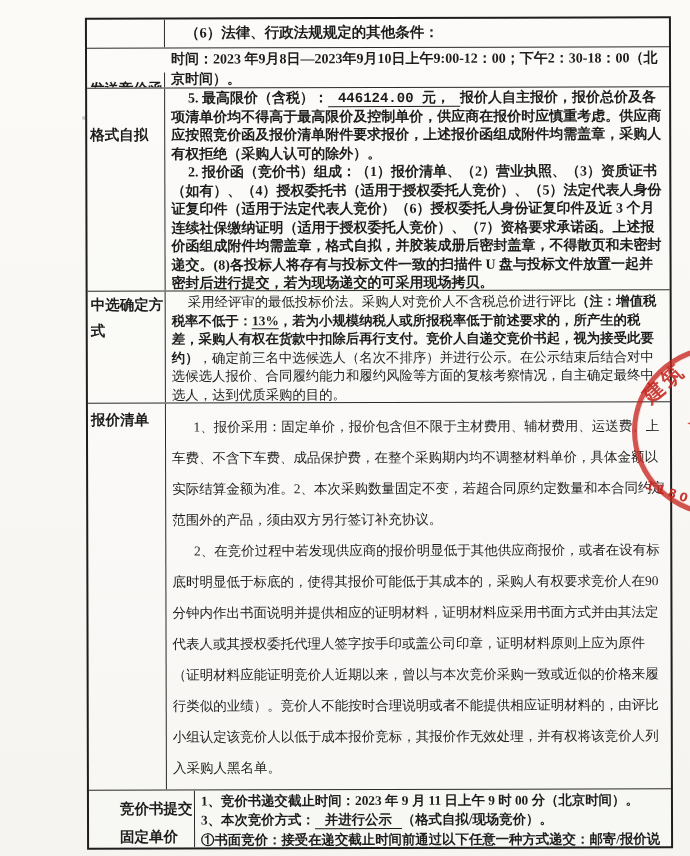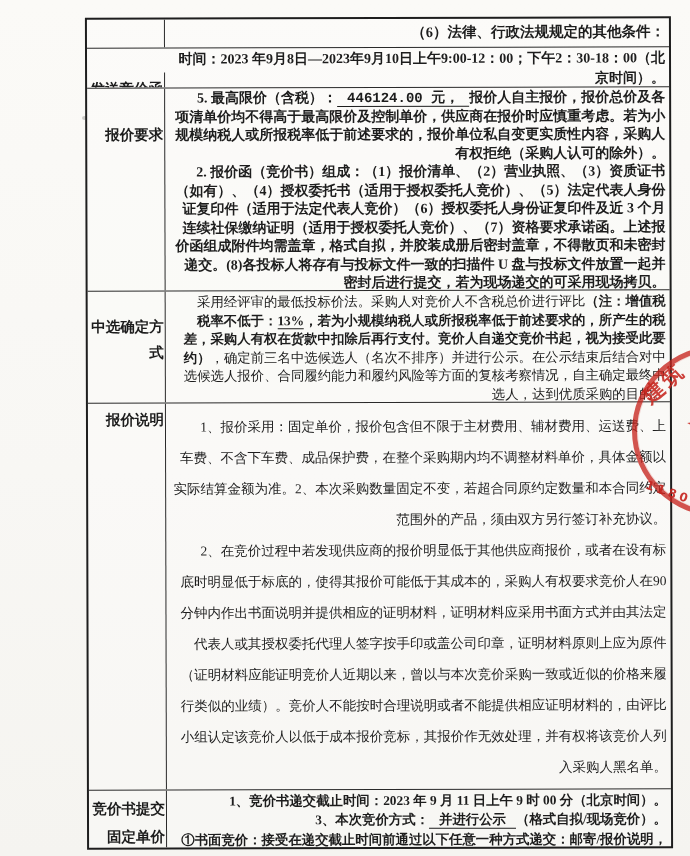--- a/index.html
+++ b/index.html
@@ -5,21 +5,20 @@
   html,body{margin:0;padding:0;}
   body{
     width:690px;height:856px;position:relative;overflow:hidden;
     background:#f3f2ef;
     font-family:"Liberation Serif", serif;
     color:#1d1d1d;
   }
   .paper{
     position:absolute;inset:0;
     background:linear-gradient(180deg,#fbfaf7 0%,#f8f7f4 55%,#f5f4f0 100%);
-    text-align:right;
   }
   .speck{position:absolute;border-radius:50%;background:#8f8f8c;opacity:.45;}
 
   .doc-table{
     position:absolute;left:86px;top:17px;width:586px;
     border:2px solid #1e1e1e;
     transform:rotate(-0.15deg);
     box-sizing:border-box;
     background:rgba(255,255,255,0.25);
   }
@@ -45,29 +44,29 @@
   .r0 .content{font-size:14.5px;line-height:26px;}
   .r0 .content p{text-indent:14px;}
 
   .r1 .label{padding-top:6px;margin-top:24px;}
   .r1 .content{font-size:14px;line-height:19.5px;padding-top:1px;}
 
   .r2 .label{padding-top:36px;}
   .r2 .content{font-size:14px;line-height:18.5px;padding-top:1px;}
   .r2 .content p{text-indent:1.2em;}
 
-  .r3 .label{padding-top:22px;line-height:26px;}
+  .r3 .label{padding-top:0;line-height:26px;}
   .r3 .content{font-size:13.4px;line-height:18.6px;padding-top:2px;}
   .r3 .content p{text-indent:1.2em;}
 
   .r4 .label{padding-top:6px;}
   .r4 .content{font-size:13.5px;line-height:31px;padding-top:8px;}
   .r4 .content p{text-indent:1.6em;}
 
-  .r5 .label{padding-top:4px;line-height:28px;}
+  .r5 .label{padding-top:4px;line-height:28px;margin-left:28px;}
   .r5 .content{font-size:13.4px;line-height:19px;padding-top:1px;font-weight:bold;}
 
   
   .stamp{position:absolute;left:632px;top:345px;width:178px;height:172px;pointer-events:none;}
   .stamp .ring{
     position:absolute;inset:0;border-radius:50%;
     border:5px solid rgba(198,37,31,.78);
     box-shadow:0 0 0 1px rgba(198,37,31,.15) inset;
   }
   .stamp .star{
@@ -110,41 +109,41 @@
         <div>发送竞价函</div>
         <div>时间</div>
       </div>
       <div class="cell content">
         <p class="b">时间：2023 年9月8日—2023年9月10日上午9:00-12：00；下午2：30-18：00（北京时间）。</p>
       </div>
     </div>
 
     <div class="row r2">
       <div class="cell label">
-        <div>报价要求</div>
+        <div>格式自拟</div>
       </div>
       <div class="cell content">
-        <p class="b"><span>5. 最高限价（含税）：</span><span class="u-pad">446124.00 元，</span><span>报价人自主报价，报价总价及各项清单价均不得高于最高限价及控制单价，供应商在报价时应慎重考虑。若为小规模纳税人或所报税率低于前述要求的，报价单位私自变更实质性内容，采购人有权拒绝（采购人认可的除外）。</span></p>
+        <p class="b"><span>5. 最高限价（含税）：</span><span class="u-pad">446124.00 元，</span><span>报价人自主报价，报价总价及各项清单价均不得高于最高限价及控制单价，供应商在报价时应慎重考虑。供应商应按照竞价函及报价清单附件要求报价，上述报价函组成附件均需盖章，采购人有权拒绝（采购人认可的除外）。</span></p>
         <p class="b">2. 报价函（竞价书）组成：（1）报价清单、（2）营业执照、（3）资质证书（如有）、（4）授权委托书（适用于授权委托人竞价）、（5）法定代表人身份证复印件（适用于法定代表人竞价）（6）授权委托人身份证复印件及近 3 个月连续社保缴纳证明（适用于授权委托人竞价）、（7）资格要求承诺函。上述报价函组成附件均需盖章，格式自拟，并胶装成册后密封盖章，不得散页和未密封递交。(8)各投标人将存有与投标文件一致的扫描件 U 盘与投标文件放置一起并密封后进行提交，若为现场递交的可采用现场拷贝。</p>
       </div>
     </div>
 
     <div class="row r3">
       <div class="cell label">
         <div>中选确定方</div>
         <div>式</div>
       </div>
       <div class="cell content">
         <p><span>采用经评审的最低投标价法。采购人对竞价人不含税总价进行评比</span><span class="b">（注：增值税税率不低于：</span><span class="b u">13%</span><span class="b">，若为小规模纳税人或所报税率低于前述要求的，所产生的税差，采购人有权在货款中扣除后再行支付。竞价人自递交竞价书起，视为接受此要约）</span><span>，确定前三名中选候选人（名次不排序）并进行公示。在公示结束后结合对中选候选人报价、合同履约能力和履约风险等方面的复核考察情况，自主确定最终中选人，达到优质采购的目的。</span></p>
       </div>
     </div>
 
     <div class="row r4">
       <div class="cell label">
-        <div>报价说明</div>
+        <div>报价清单</div>
       </div>
       <div class="cell content">
         <p>1、报价采用：固定单价，报价包含但不限于主材费用、辅材费用、运送费、上车费、不含下车费、成品保护费，在整个采购期内均不调整材料单价，具体金额以实际结算金额为准。2、本次采购数量固定不变，若超合同原约定数量和本合同约定范围外的产品，须由双方另行签订补充协议。</p>
         <p>2、在竞价过程中若发现供应商的报价明显低于其他供应商报价，或者在设有标底时明显低于标底的，使得其报价可能低于其成本的，采购人有权要求竞价人在90 分钟内作出书面说明并提供相应的证明材料，证明材料应采用书面方式并由其法定代表人或其授权委托代理人签字按手印或盖公司印章，证明材料原则上应为原件（证明材料应能证明竞价人近期以来，曾以与本次竞价采购一致或近似的价格来履行类似的业绩）。竞价人不能按时合理说明或者不能提供相应证明材料的，由评比小组认定该竞价人以低于成本报价竞标，其报价作无效处理，并有权将该竞价人列入采购人黑名单。</p>
       </div>
     </div>
 
     <div class="row r5">
       <div class="cell label">
         <div>竞价书提交</div>

